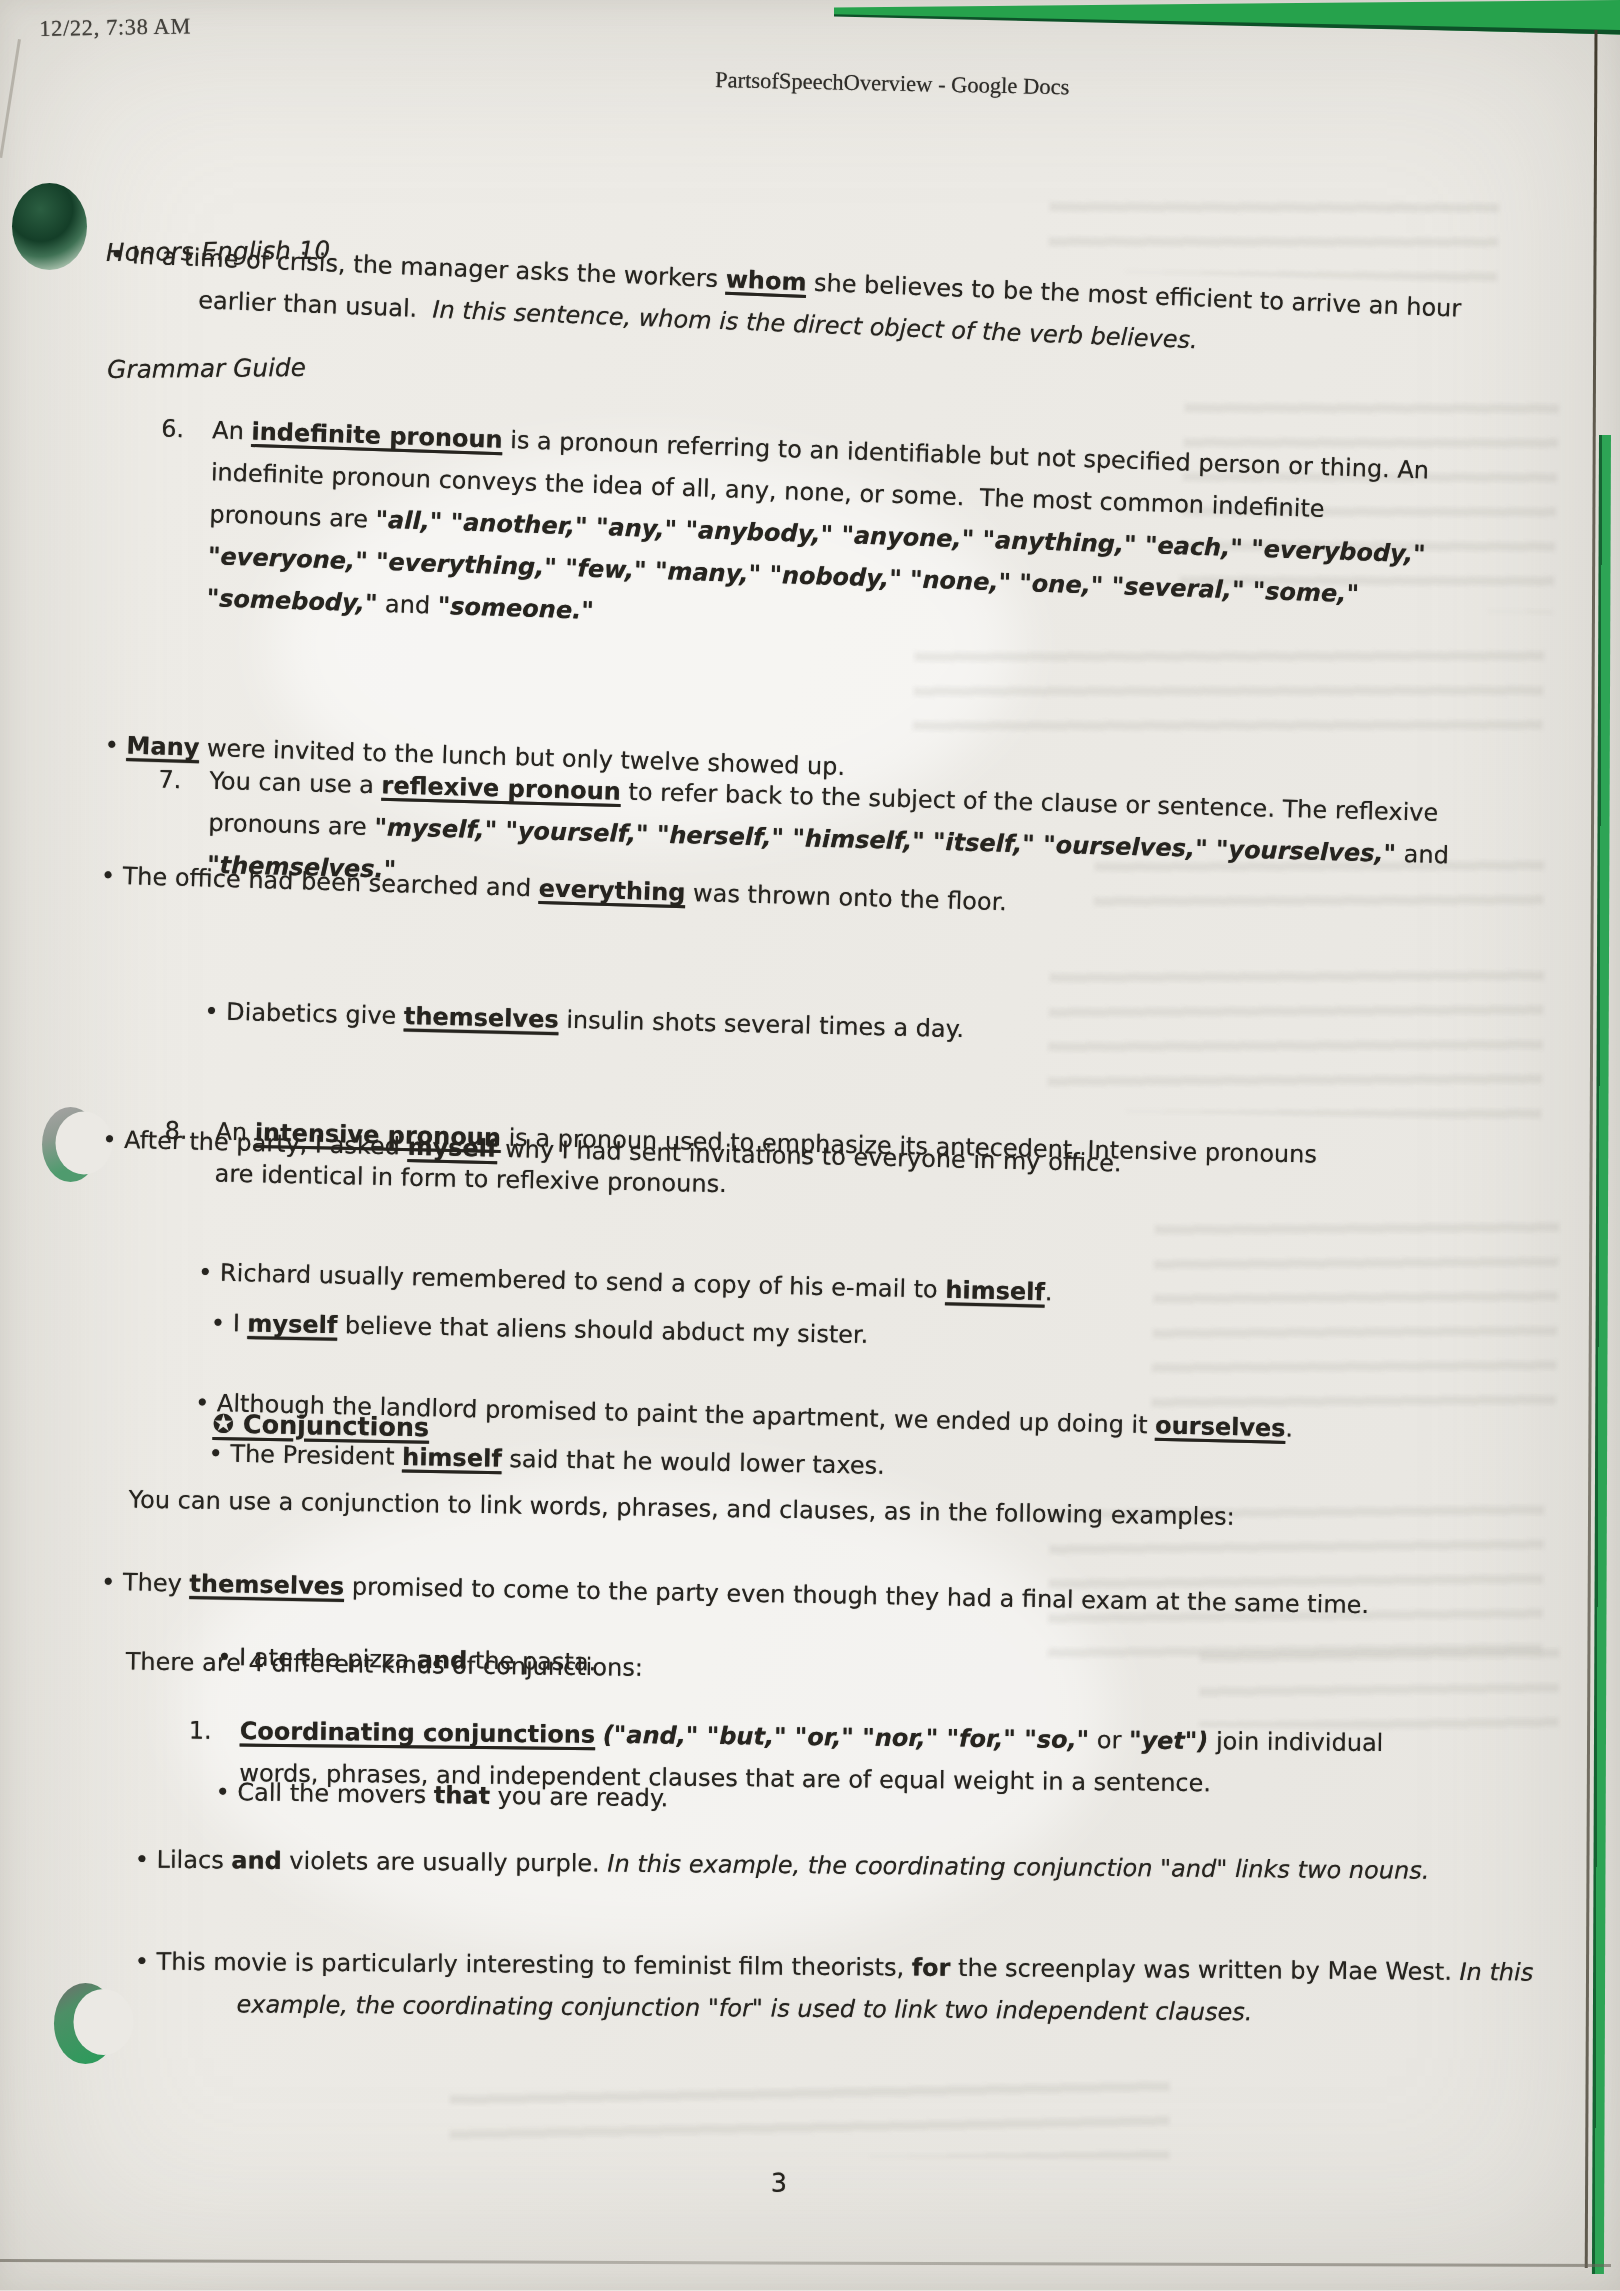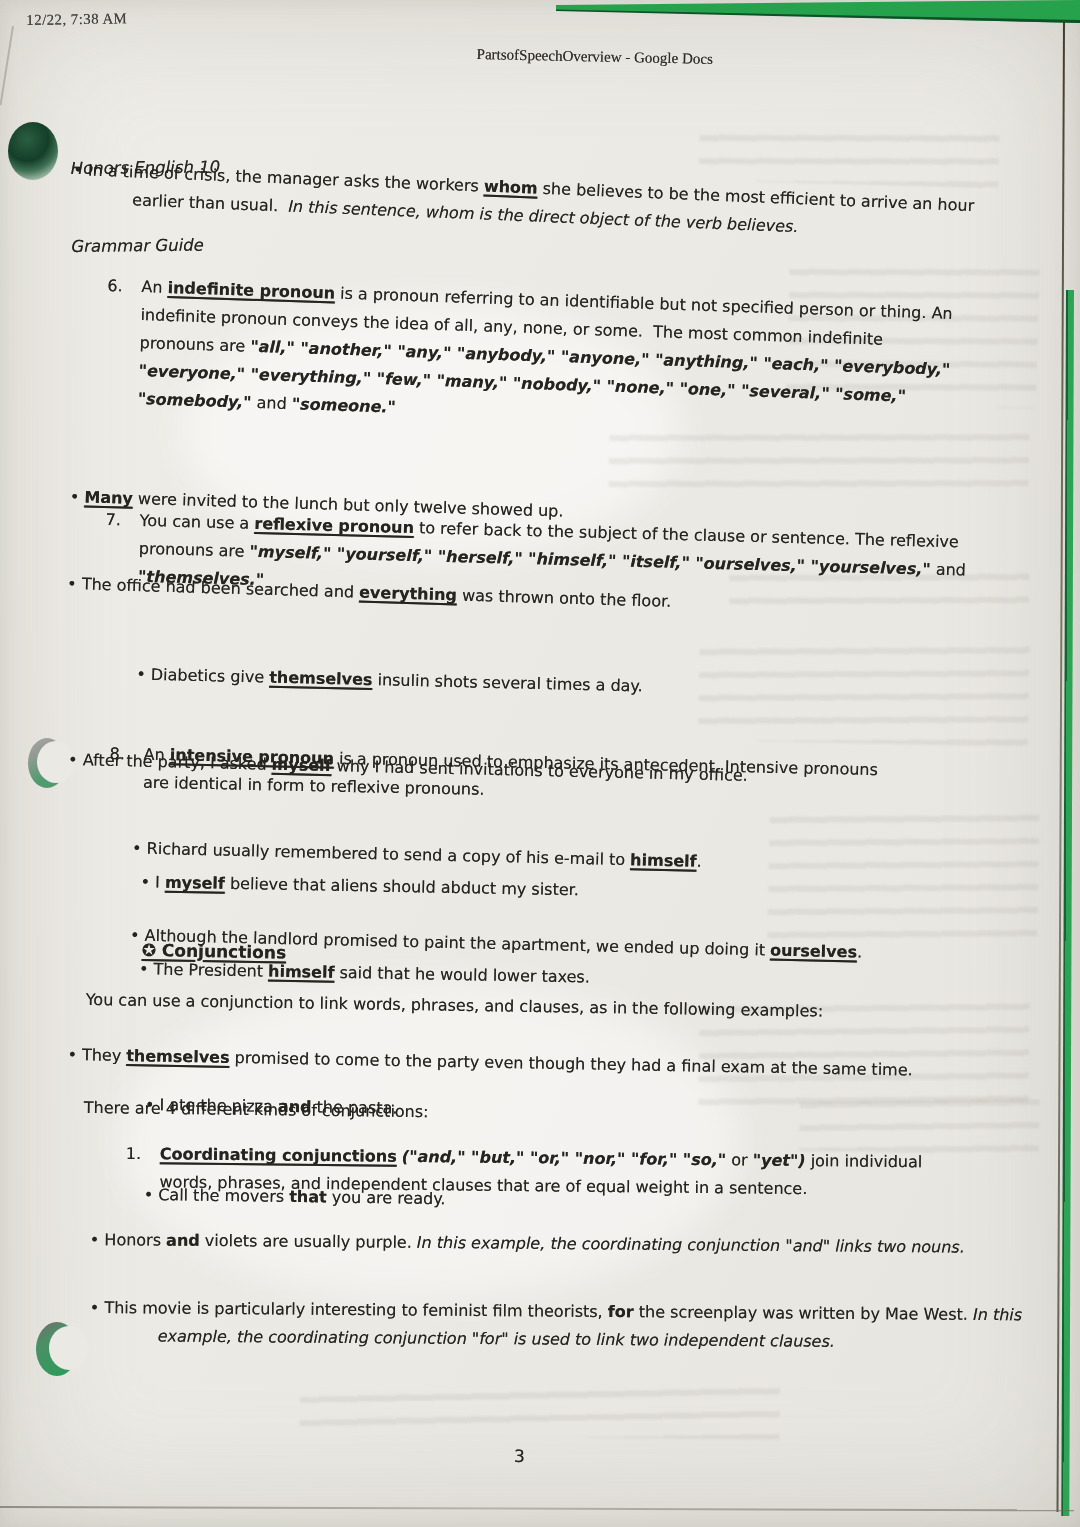--- a/index.html
+++ b/index.html
@@ -131,17 +131,17 @@
   <div><span class="r-n">• </span><span class="r-n">Call the movers </span><span class="r-b">that</span><span class="r-n"> you are ready.</span></div>
 </div>
 
 <div class="blk" style="left:84px;top:1094px;width:700px;transform:rotate(.7deg);">There are 4 different kinds of conjunctions:</div>
 
 <div class="blk num-item" style="left:126px;top:1140px;width:840px;transform:rotate(.6deg);">
   <span class="num">1.</span>
   <div style="width:800px;"><span class="r-bu">Coordinating conjunctions</span><span class="r-n"> </span><span class="r-bi">("and," "but," "or," "nor," "for," "so,"</span><span class="r-n"> or </span><span class="r-bi">"yet")</span><span class="r-n"> join individual words, phrases, and independent clauses that are of equal weight in a sentence.</span></div>
 </div>
 
-<div class="blk hang" style="left:90px;top:1226px;width:900px;padding-left:56px;text-indent:-56px;transform:rotate(.5deg);"><span class="r-n">• </span><span class="r-n">Honors </span><span class="r-b">and</span><span class="r-n"> violets are usually purple. </span><span class="r-i">In this example, the coordinating conjunction "and" links two nouns.</span></div>
+<div class="blk hang" style="left:90px;top:1226px;width:900px;padding-left:56px;text-indent:-56px;transform:rotate(.5deg);"><span class="r-n">• </span><span class="r-n">Lilacs </span><span class="r-b">and</span><span class="r-n"> violets are usually purple. </span><span class="r-i">In this example, the coordinating conjunction "and" links two nouns.</span></div>
 
 <div class="blk hang" style="left:90px;top:1294px;width:940px;padding-left:68px;text-indent:-68px;transform:rotate(.45deg);"><span class="r-n">• </span><span class="r-n">This movie is particularly interesting to feminist film theorists, </span><span class="r-b">for</span><span class="r-n"> the screenplay was written by Mae West. </span><span class="r-i">In this example, the coordinating conjunction "for" is used to link two independent clauses.</span></div>
 
 <div class="blk" style="left:514px;top:1442px;font-size:17px;transform:rotate(.3deg);">3</div>
 
 </body></html>

